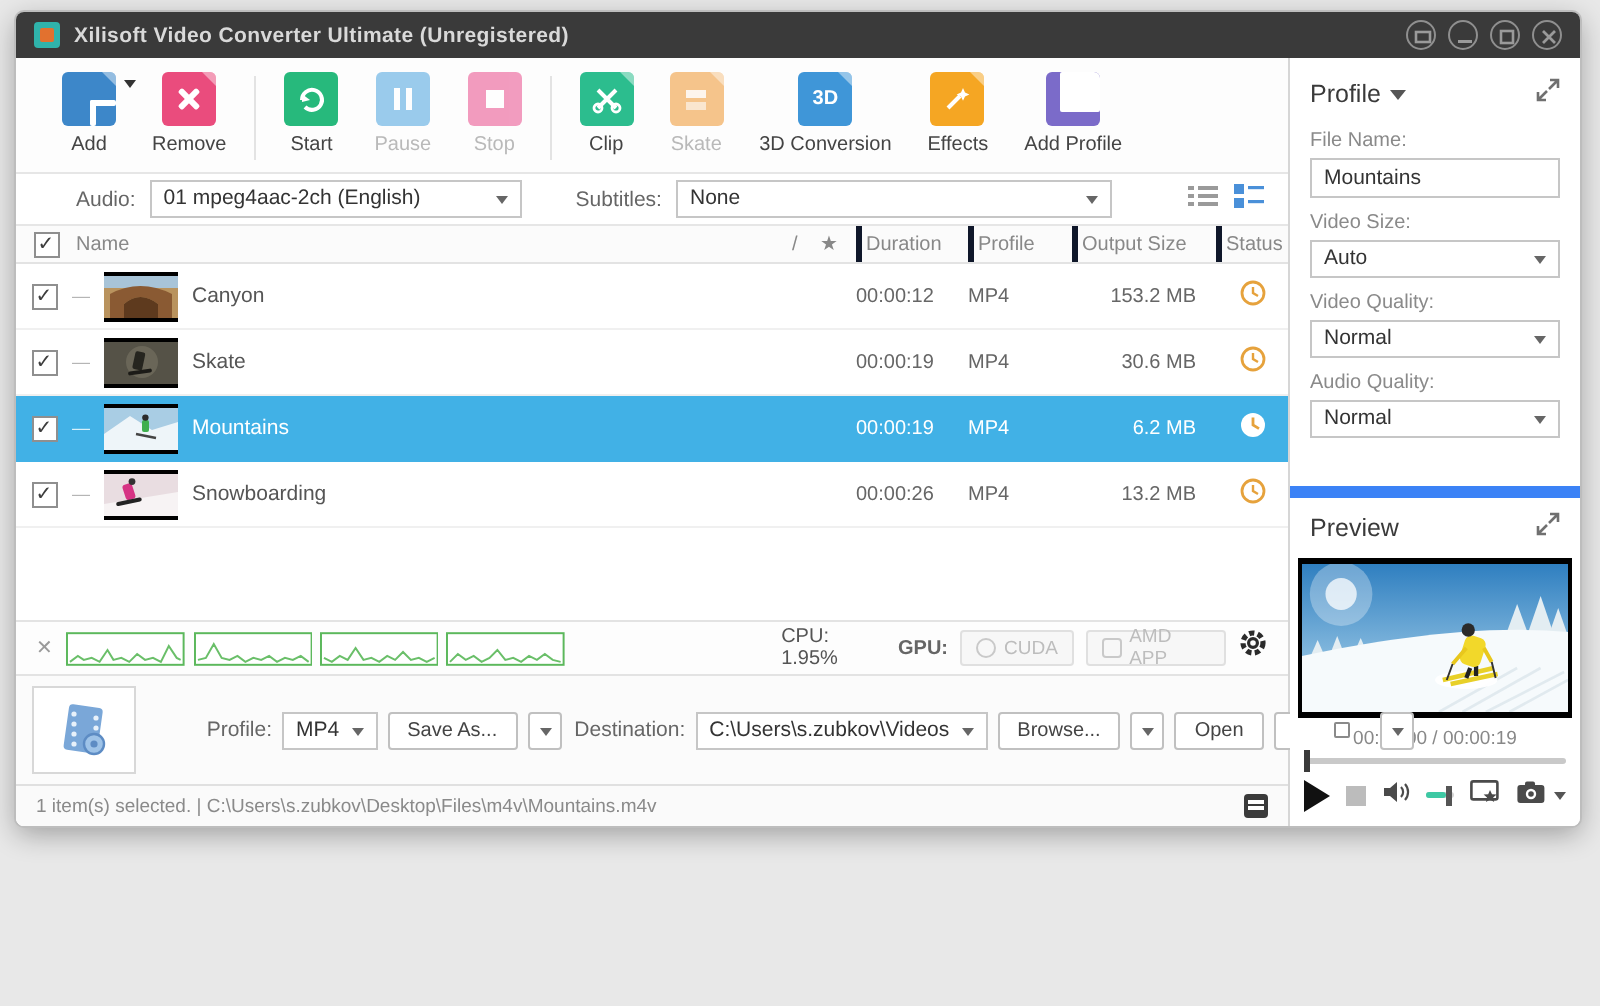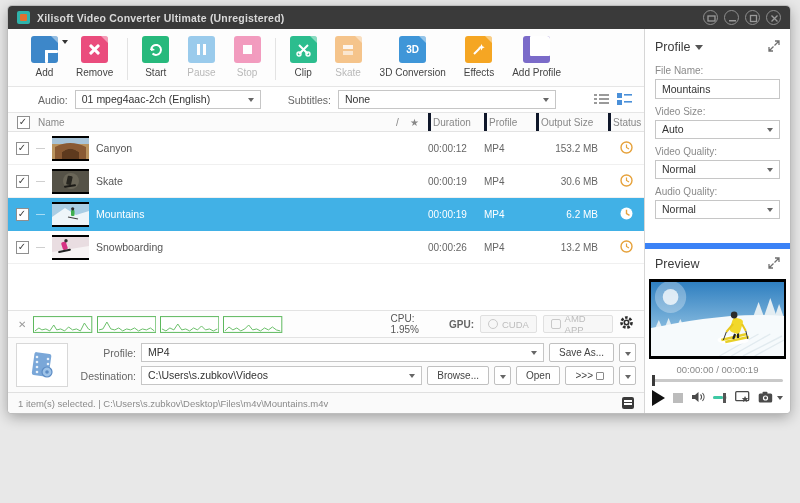--- a/index.html
+++ b/index.html
@@ -99,21 +99,21 @@
   .gpulbl { font-size:10px; color:#666; font-weight:bold; }
   .gpubtn { height:18px; border:1px solid #e0e0e0; background:#f7f7f7; color:#bdbdbd;
     font-size:9.5px; display:flex; align-items:center; gap:4px; padding:0 7px; border-radius:2px; }
   .gpubtn .glyph { width:10px; height:10px; border:1.5px solid #c9c9c9; border-radius:50%; }
   .gpubtn .glyph.sq { border-radius:2px; }
   
   .outpanel { border-top:1px solid #e3e3e3; background:#fbfbfb; display:flex; gap:10px;
     padding:5px 8px; flex:0 0 auto; }
   .fmtbox { width:52px; height:44px; background:#fff; border:1px solid #d8d8d8;
     display:flex; align-items:center; justify-content:center; flex:0 0 auto; }
-  .outrows { flex:1; display:flex; flex-direction:column; gap:4px; min-width:0; }
+  .outrows { flex:1; display:flex; flex-direction:row; gap:4px; min-width:0; }
   .outrow { display:flex; align-items:center; gap:5px; }
   .outrow .lbl { width:58px; text-align:right; flex:0 0 auto; }
   .outrow .dd { flex:1; min-width:0; }
   .btn { background:#fff; border:1px solid #c0c0c0; height:19px; line-height:17px;
     font-size:10px; color:#444; padding:0 9px; border-radius:2px; text-align:center;
     white-space:nowrap; cursor:pointer; }
   .split { width:17px; height:19px; border:1px solid #c0c0c0; background:#fff; position:relative;
     border-radius:2px; cursor:pointer; }
   .split::after { content:""; position:absolute; left:5px; top:7.5px;
     border-left:3.5px solid transparent; border-right:3.5px solid transparent; border-top:4px solid #666; }

